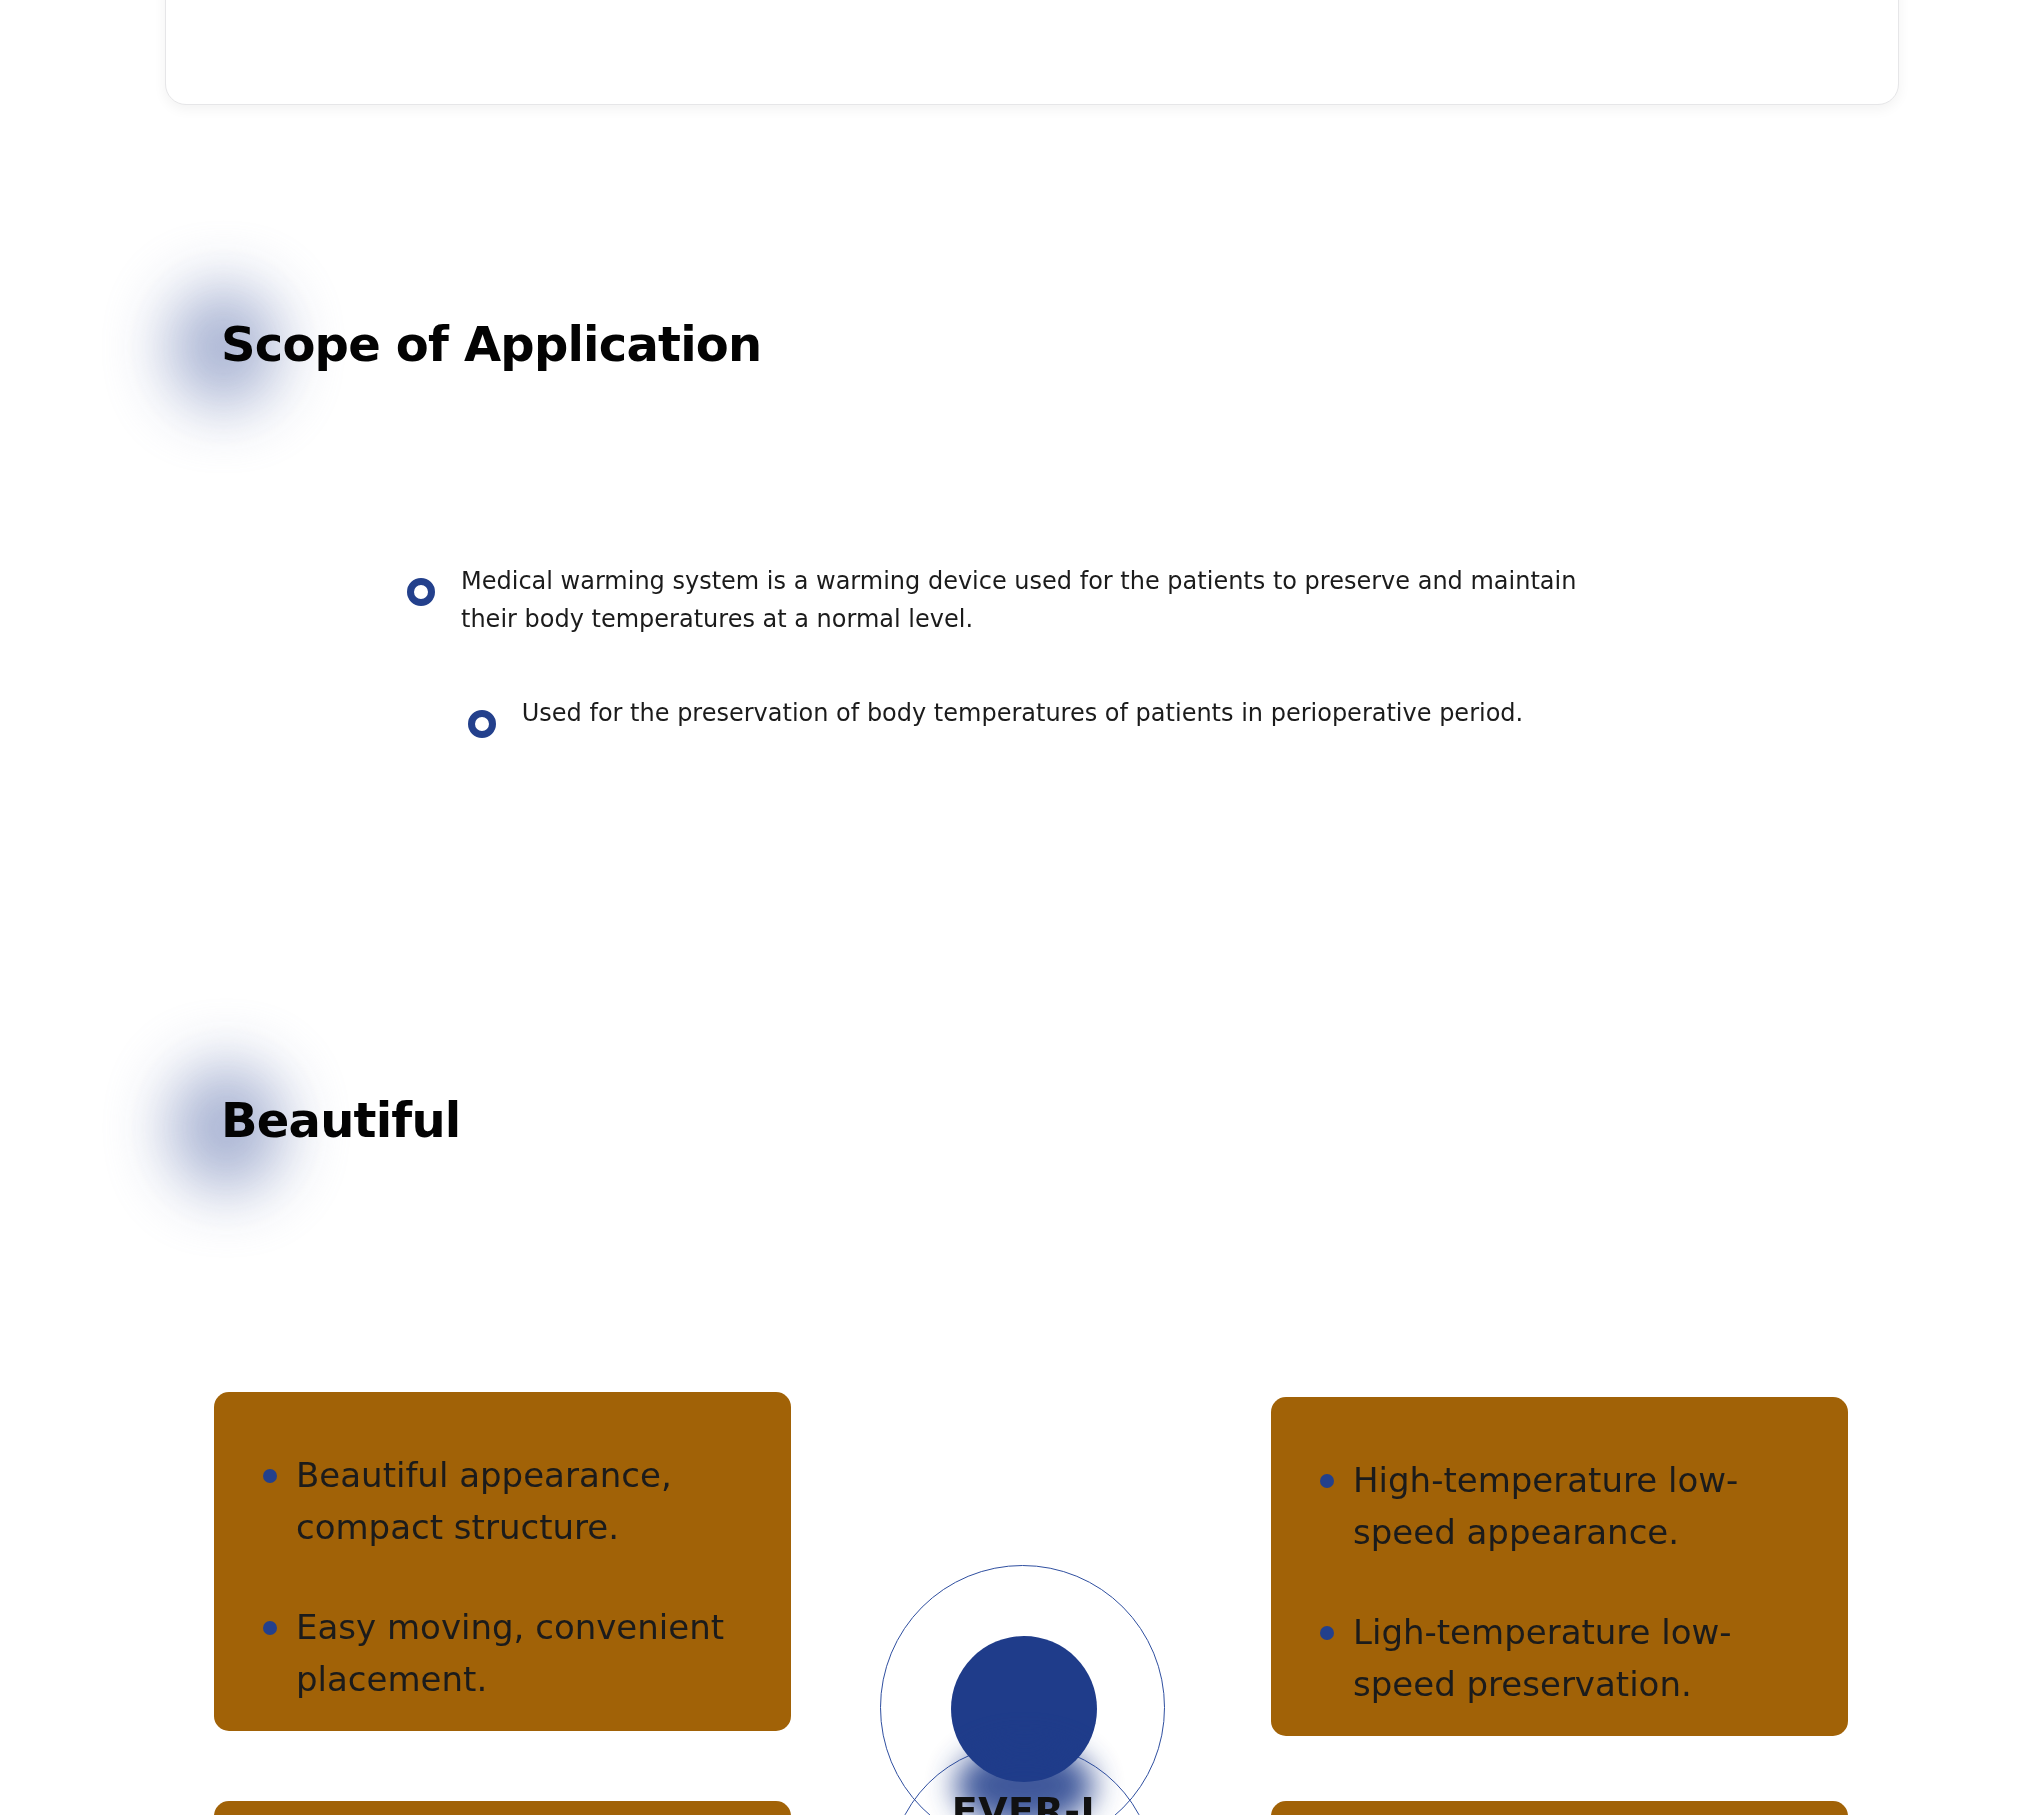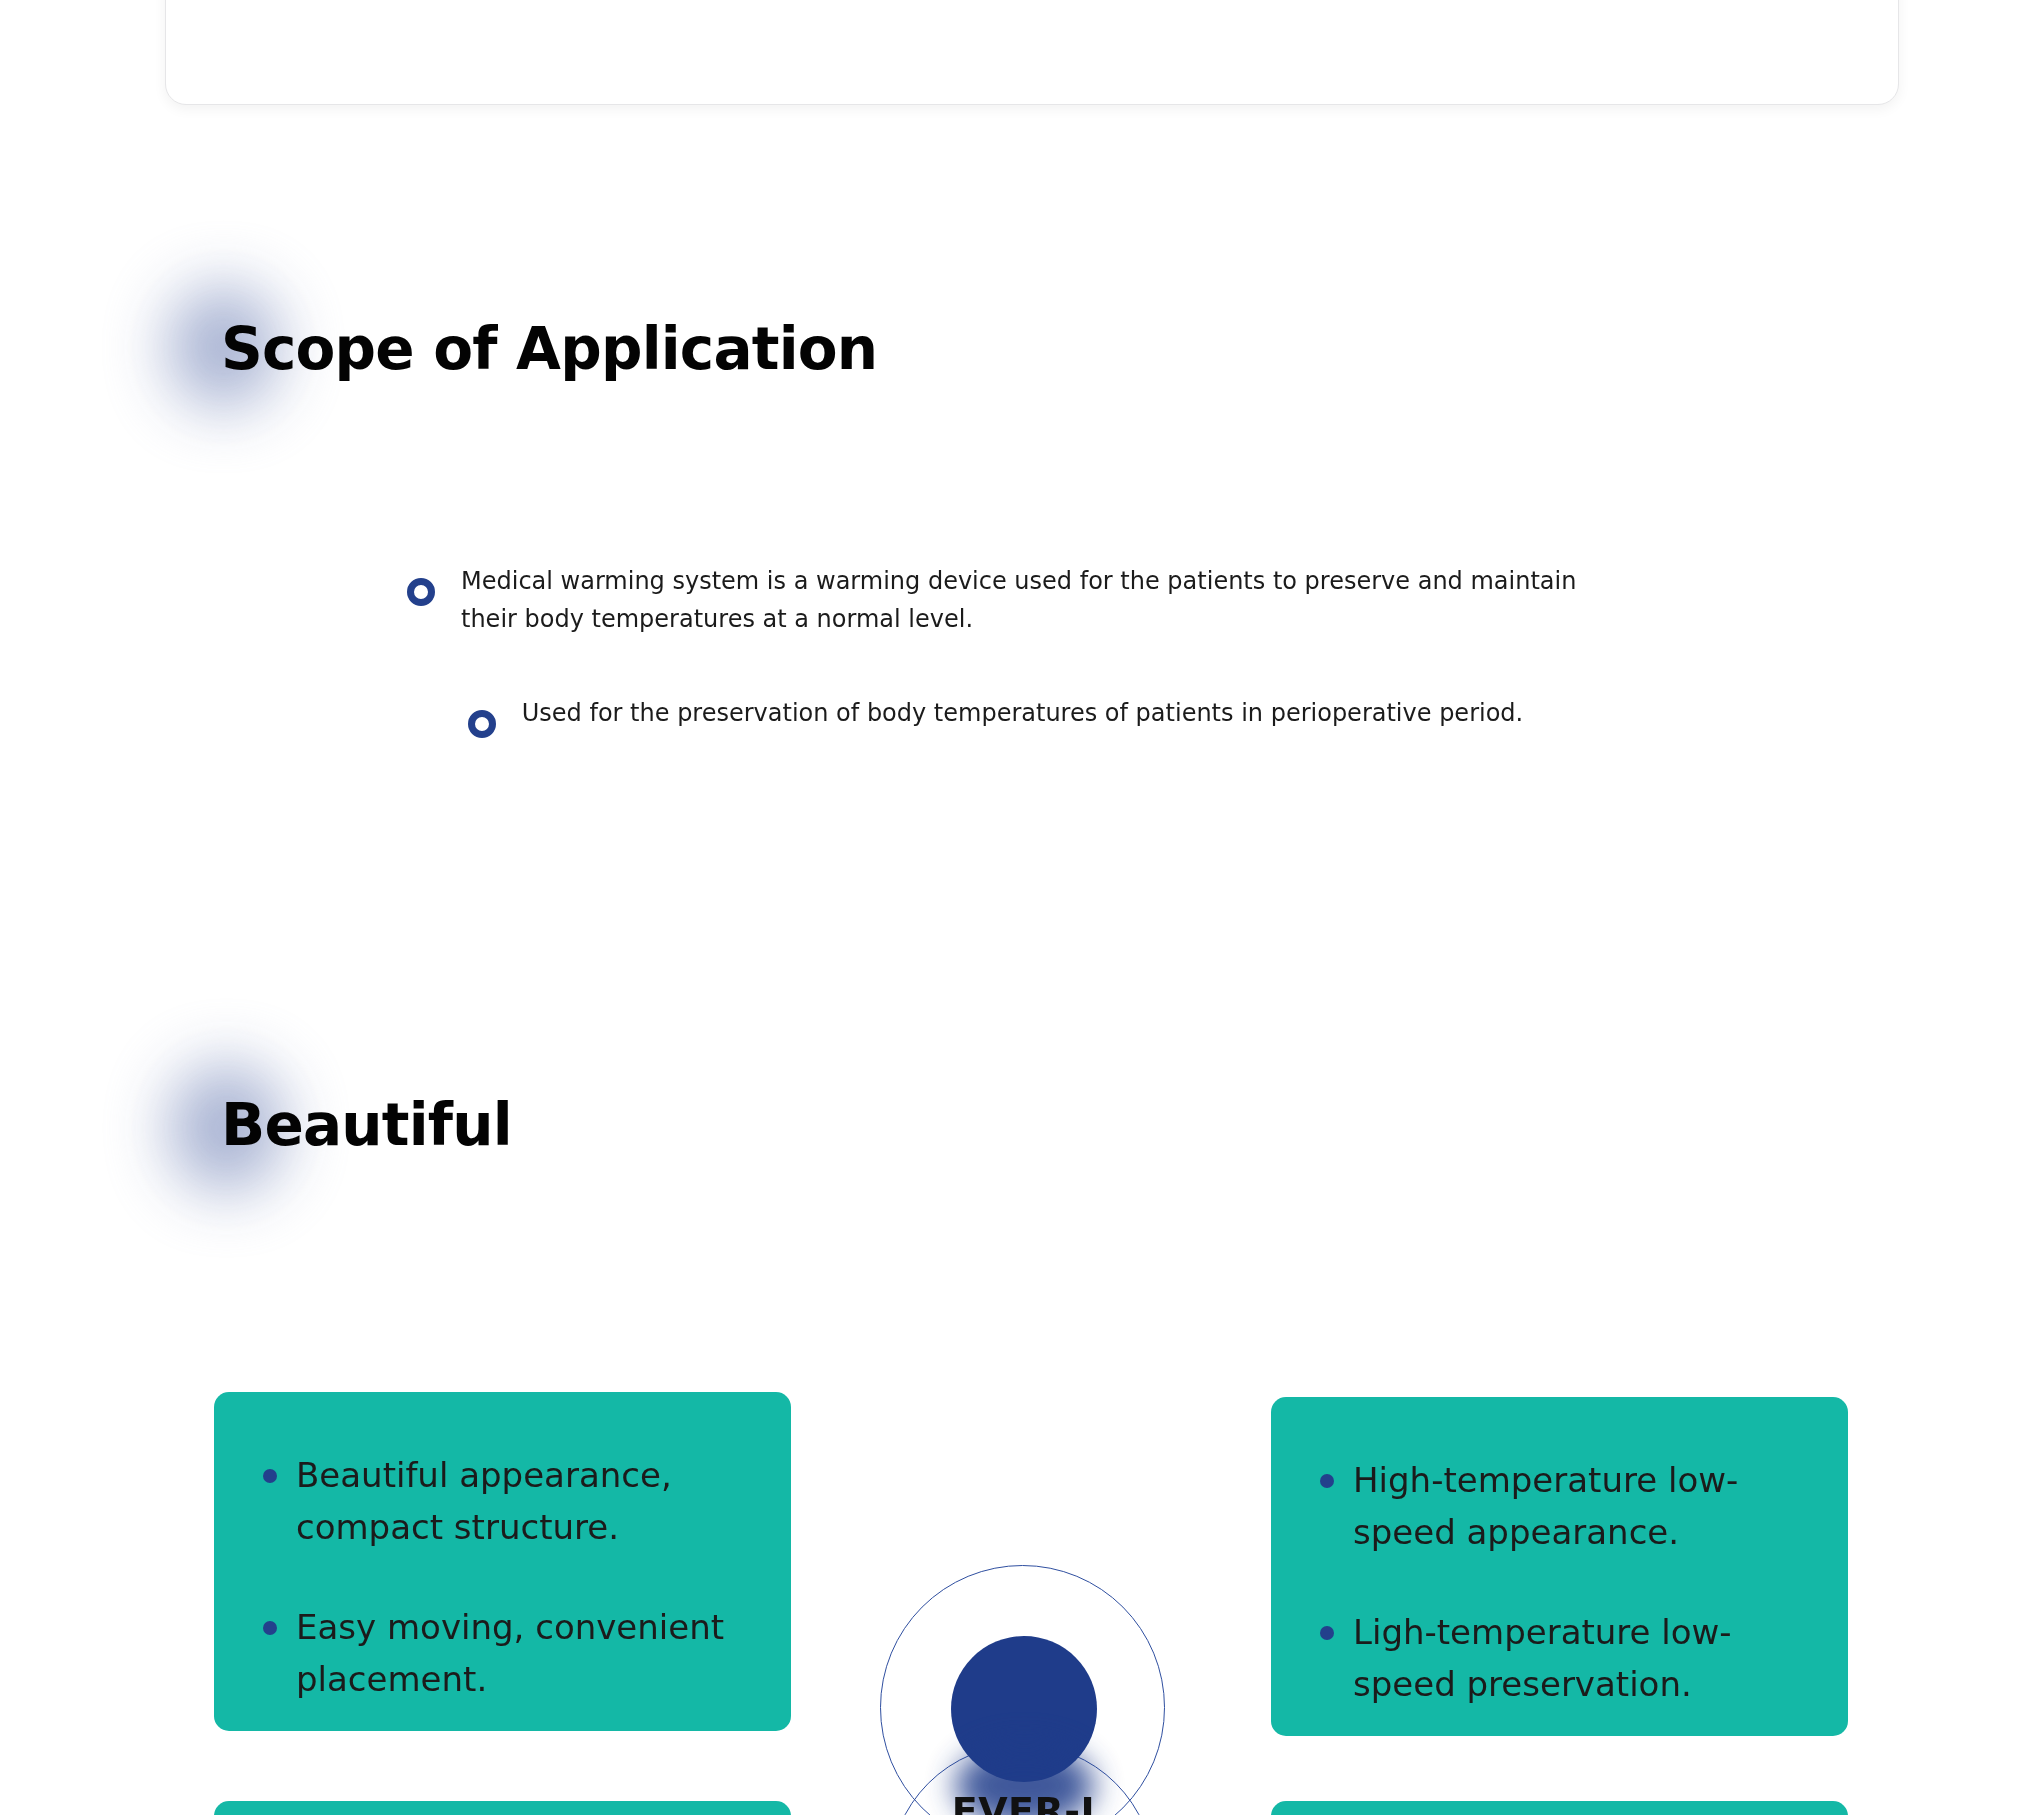--- a/index.html
+++ b/index.html
@@ -43,21 +43,21 @@
   }
   .blob-scope   { left:168px; top:286px;  width:111px; height:122px; }
   .blob-features{ left:169px; top:1064px; width:115px; height:128px; }
 
   
   .section-heading {
     position:absolute;
     left:221px;
     font-family:"DejaVu Sans", sans-serif;
     font-weight:700;
-    font-size:58px;
+    font-size:48px;
     line-height:1.1;
     letter-spacing:-0.8px;
     color:#030303;
     white-space:nowrap;
   }
   .heading-scope    { top:318px; }
   .heading-features { top:1094px; }
 
   
   .scope-list {
@@ -87,21 +87,21 @@
   .scope-text {
     font-size:24px;
     line-height:1.58;
     color:#1b1b1b;
     font-weight:400;
   }
 
   
   .feature-card {
     position:absolute;
-    background:#14b8a6;
+    background:#a16207;
     border-radius:15px;
   }
   .card-left       { left:214px;  top:1392px; width:577px; height:339px; }
   .card-right      { left:1271px; top:1397px; width:577px; height:339px; }
   .card-left-2     { left:214px;  top:1801px; width:577px; height:339px; }
   .card-right-2    { left:1271px; top:1801px; width:577px; height:339px; }
 
   .card-inner {
     padding:58px 49px 0 49px;
   }

